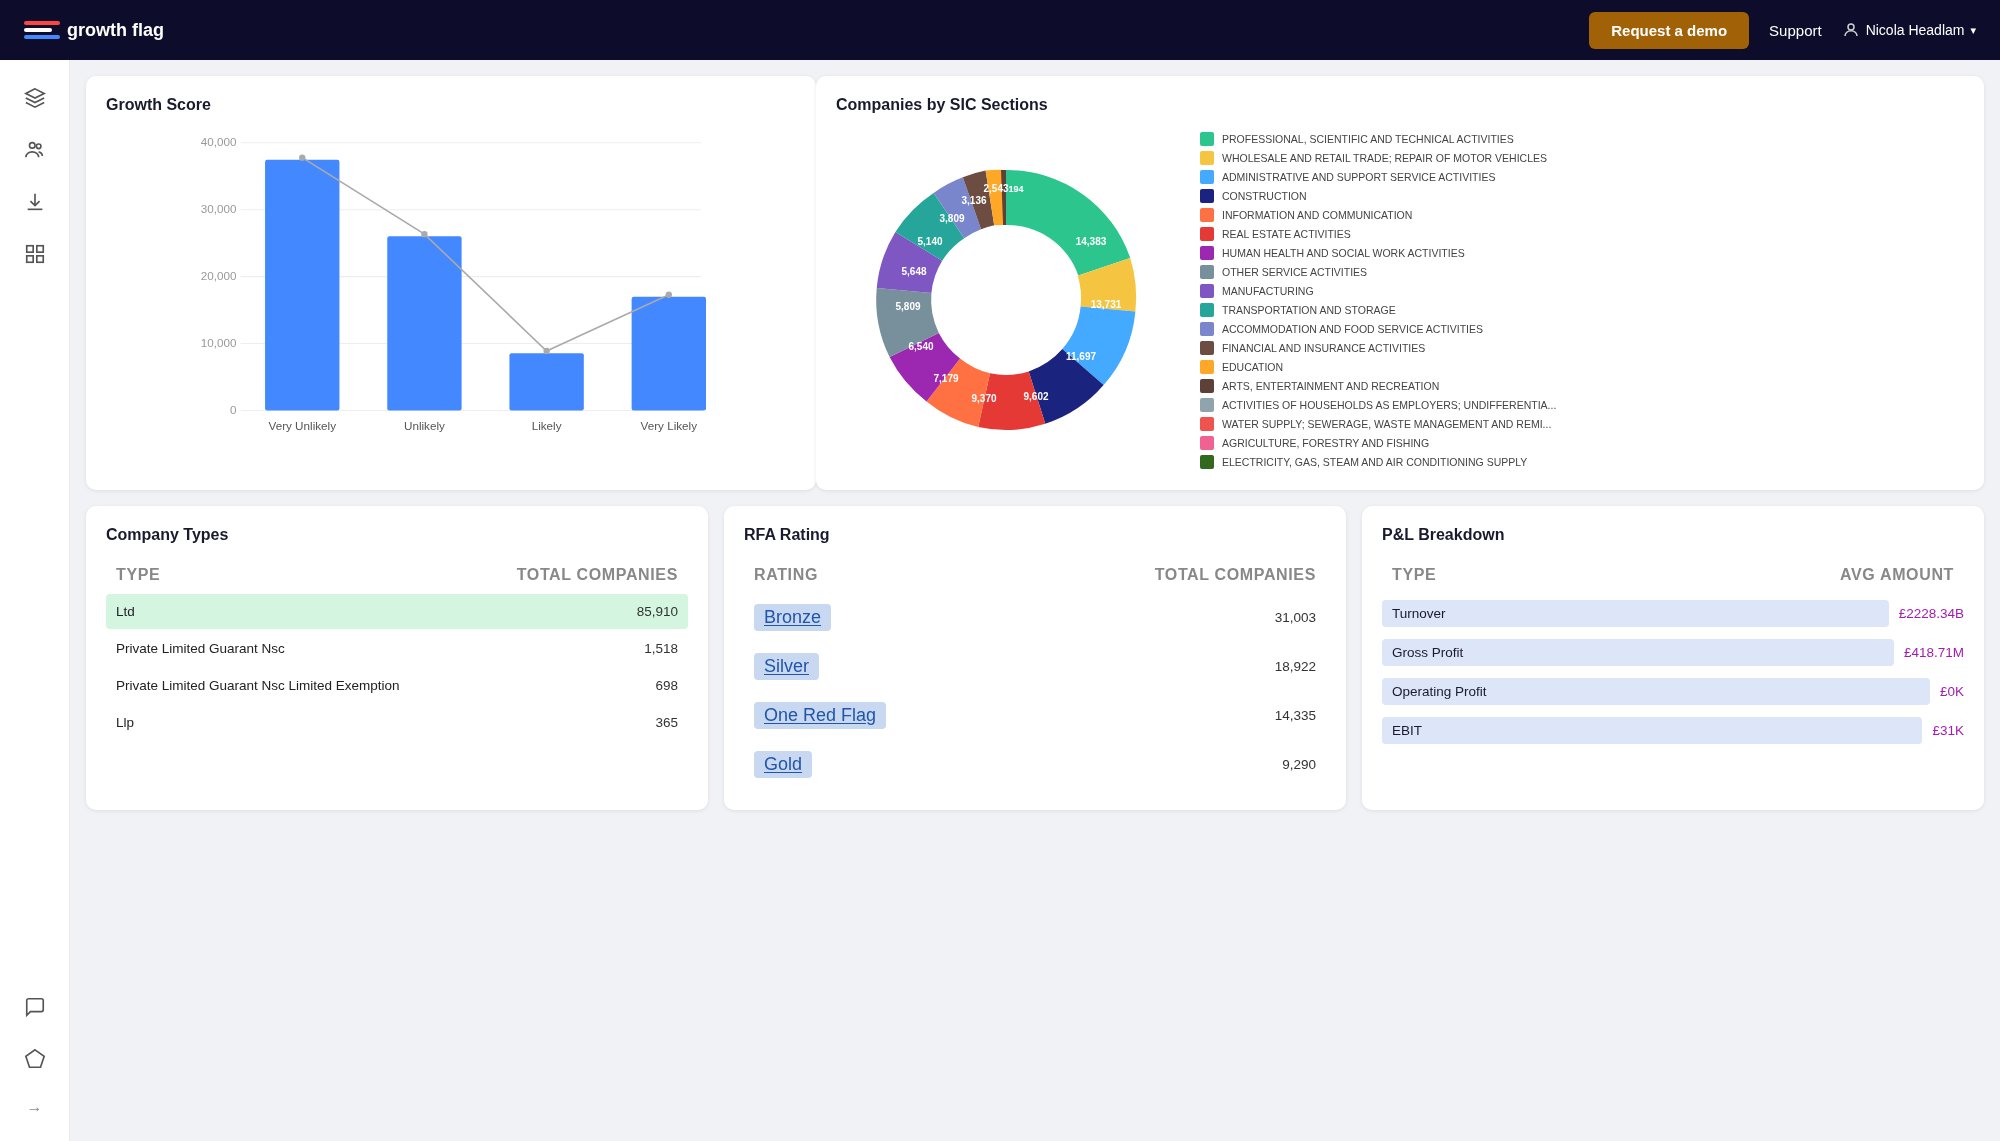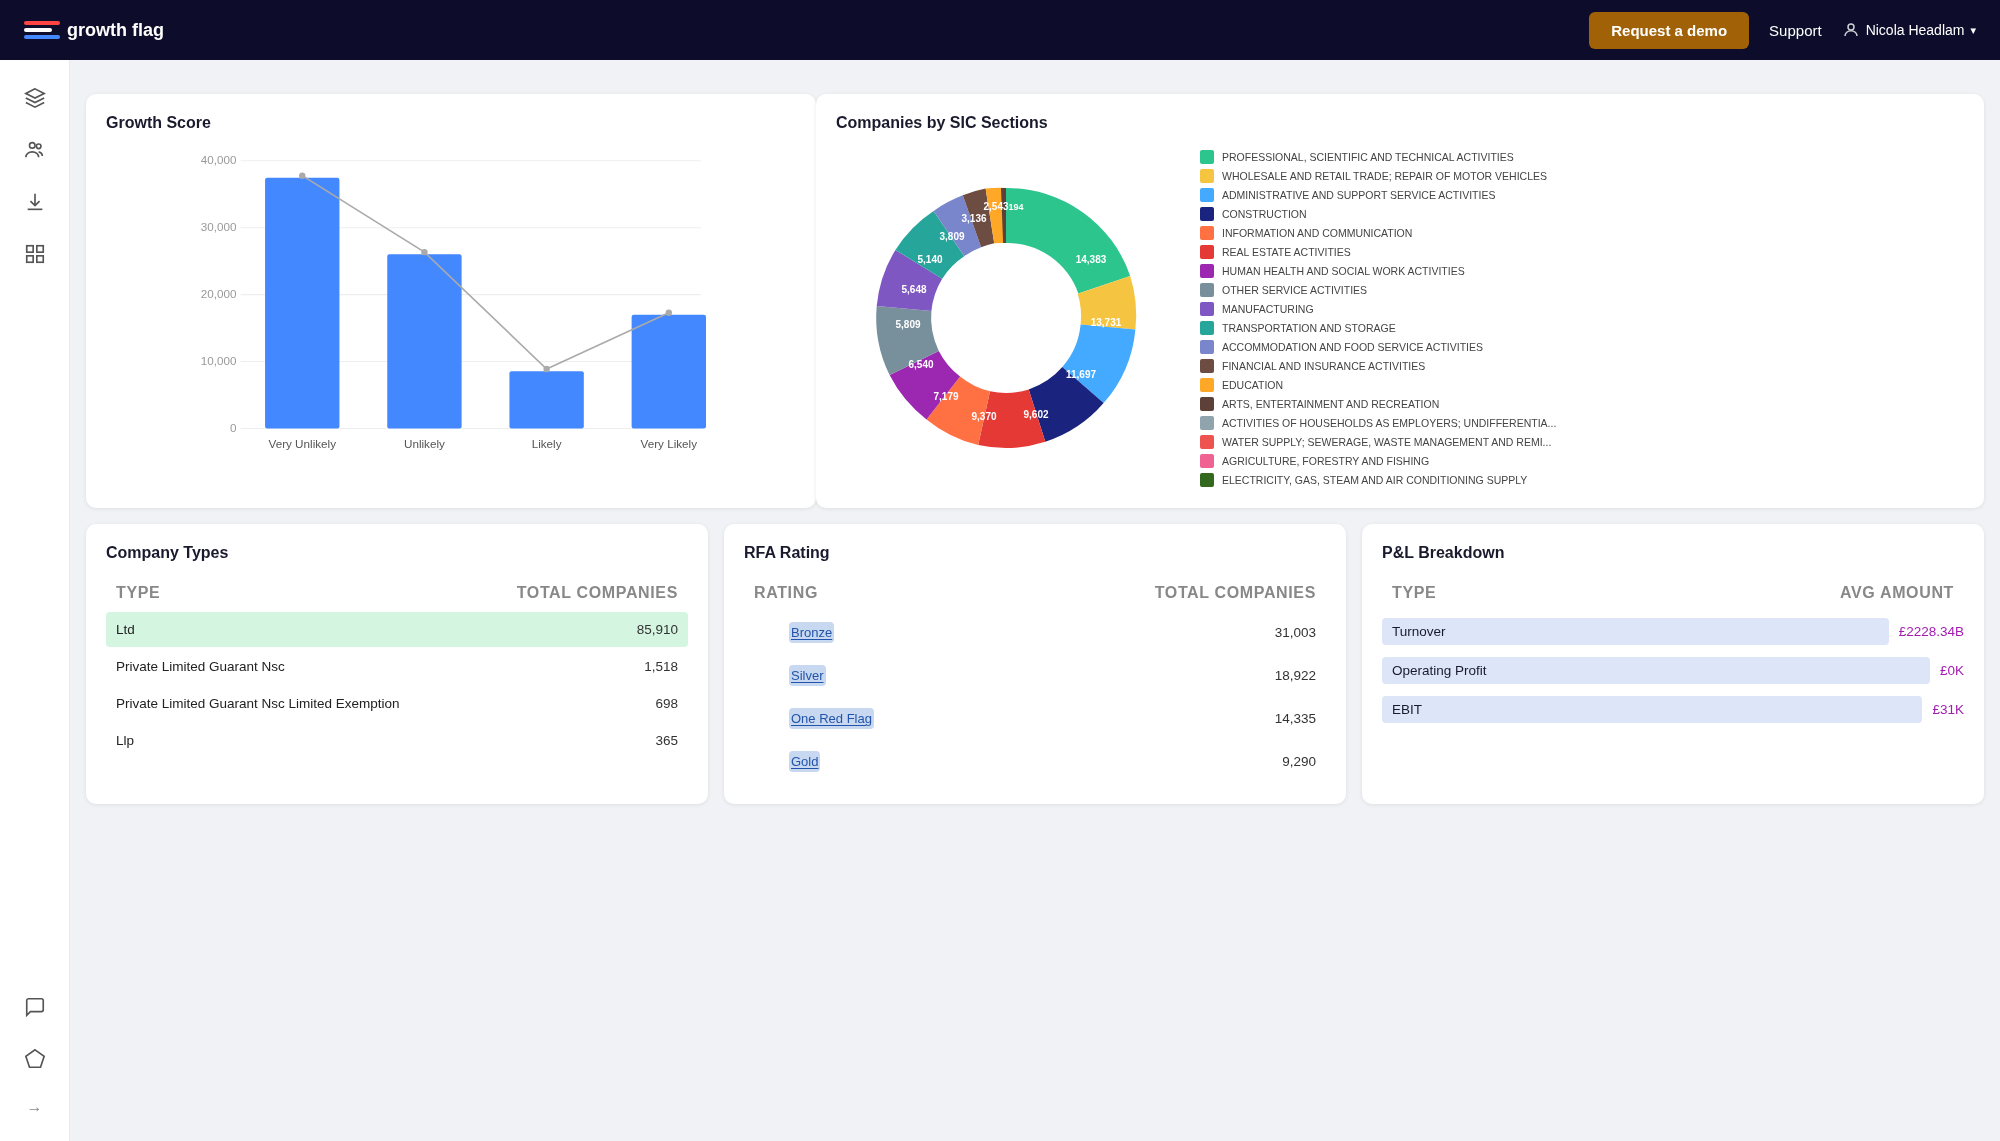--- a/index.html
+++ b/index.html
@@ -135,21 +135,20 @@
       display: flex;
       flex-direction: column;
       gap: 16px;
     }
 
     
     .top-row {
       display: grid;
       grid-template-columns: 1fr 1.6fr;
       gap: 0;
-      margin-top: 18px;
     }
 
     
     .card {
       background: white;
       border-radius: 10px;
       padding: 20px;
       box-shadow: 0 1px 4px rgba(0,0,0,0.08);
     }
     .card-title {
@@ -231,28 +230,27 @@
     }
     .table-row.highlight {
       background: #d4f5e0;
     }
     .table-row-label { flex: 1; }
     .table-row-value { font-weight: 500; color: #333; }
 
     
     .rfa-label {
       display: inline-block;
-      padding: 3px 2px;
+      padding: 3px 10px;
       border-radius: 4px;
-      font-size: 13px;
+      font-size: 18px;
       font-weight: 500;
       cursor: pointer;
       text-decoration: underline;
       text-underline-offset: 2px;
-      margin-left: 35px;
     }
     .rfa-bronze { background: #c8d8f0; color: #2255aa; }
     .rfa-silver { background: #c8d8f0; color: #2255aa; }
     .rfa-one-red { background: #c8d8f0; color: #2255aa; }
     .rfa-gold { background: #c8d8f0; color: #2255aa; }
 
     
     .pl-label {
       background: #dde5f8;
       border-radius: 4px;
@@ -579,20 +577,24 @@
         <div class="card-title">P&amp;L Breakdown</div>
         <div class="table-header">
           <span>TYPE</span>
           <span>AVG AMOUNT</span>
         </div>
         <div class="pl-row">
           <span class="pl-label">Turnover</span>
           <span class="pl-value">£2228.34B</span>
         </div>
         <div class="pl-row">
+          <span class="pl-label">Gross Profit</span>
+          <span class="pl-value">£418.71M</span>
+        </div>
+        <div class="pl-row">
           <span class="pl-label">Operating Profit</span>
           <span class="pl-value">£0K</span>
         </div>
         <div class="pl-row">
           <span class="pl-label">EBIT</span>
           <span class="pl-value">£31K</span>
         </div>
       </div>
     </div>
   </main>

